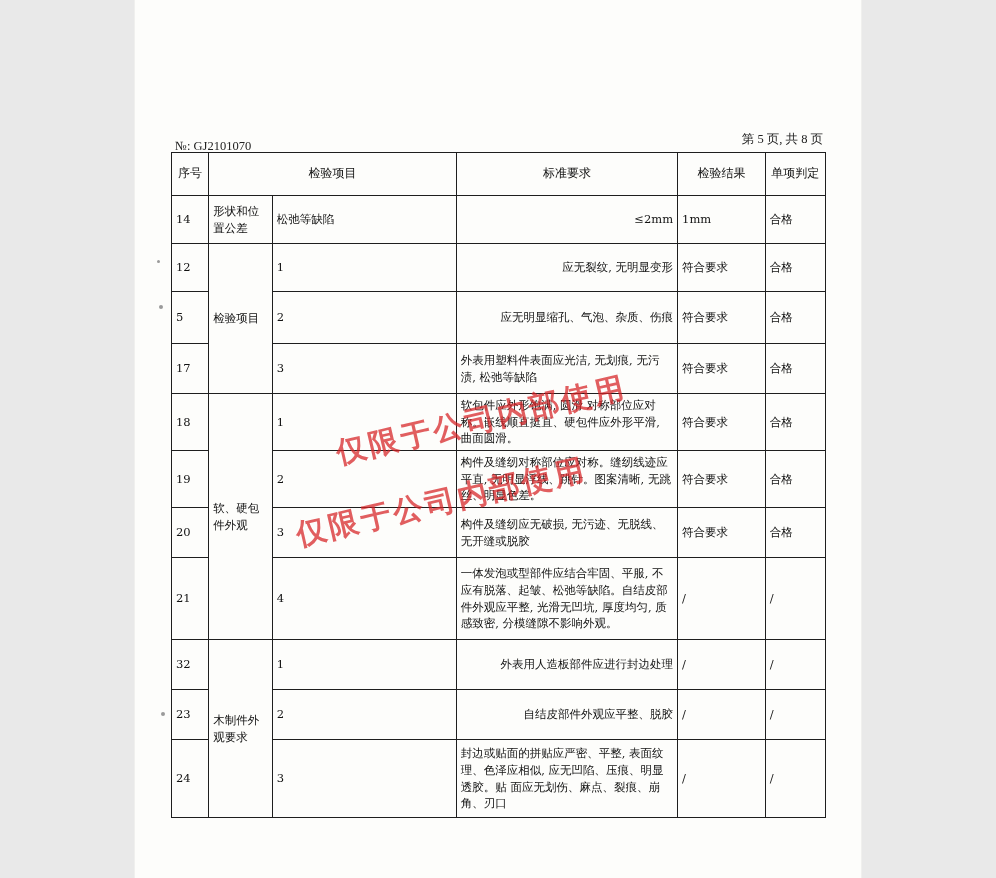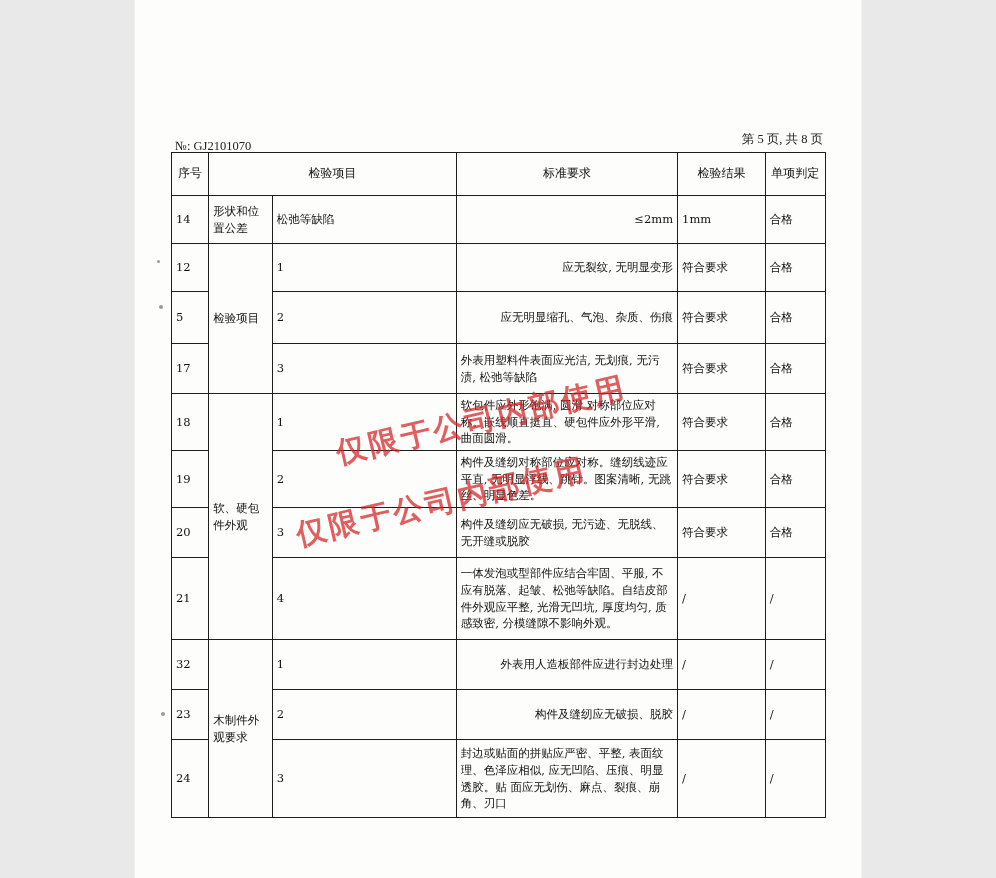--- a/index.html
+++ b/index.html
@@ -220,21 +220,21 @@
         <td rowspan="3">木制件外观要求</td>
         <td>1</td>
         <td class="req-center">外表用人造板部件应进行封边处理</td>
         <td>/</td>
         <td>/</td>
       </tr>
 
       <tr style="height:50px">
         <td>23</td>
         <td>2</td>
-        <td class="req-center">构件及缝纫应无破损、脱胶</td>
+        <td class="req-center">自结皮部件外观应平整、脱胶</td>
         <td>/</td>
         <td>/</td>
       </tr>
 
       <tr style="height:78px">
         <td>24</td>
         <td>3</td>
         <td class="req-left">封边或贴面的拼贴应严密、平整, 表面纹理、色泽应相似, 应无凹陷、压痕、明显透胶。贴 面应无划伤、麻点、裂痕、崩角、刃口</td>
         <td>/</td>
         <td>/</td>

